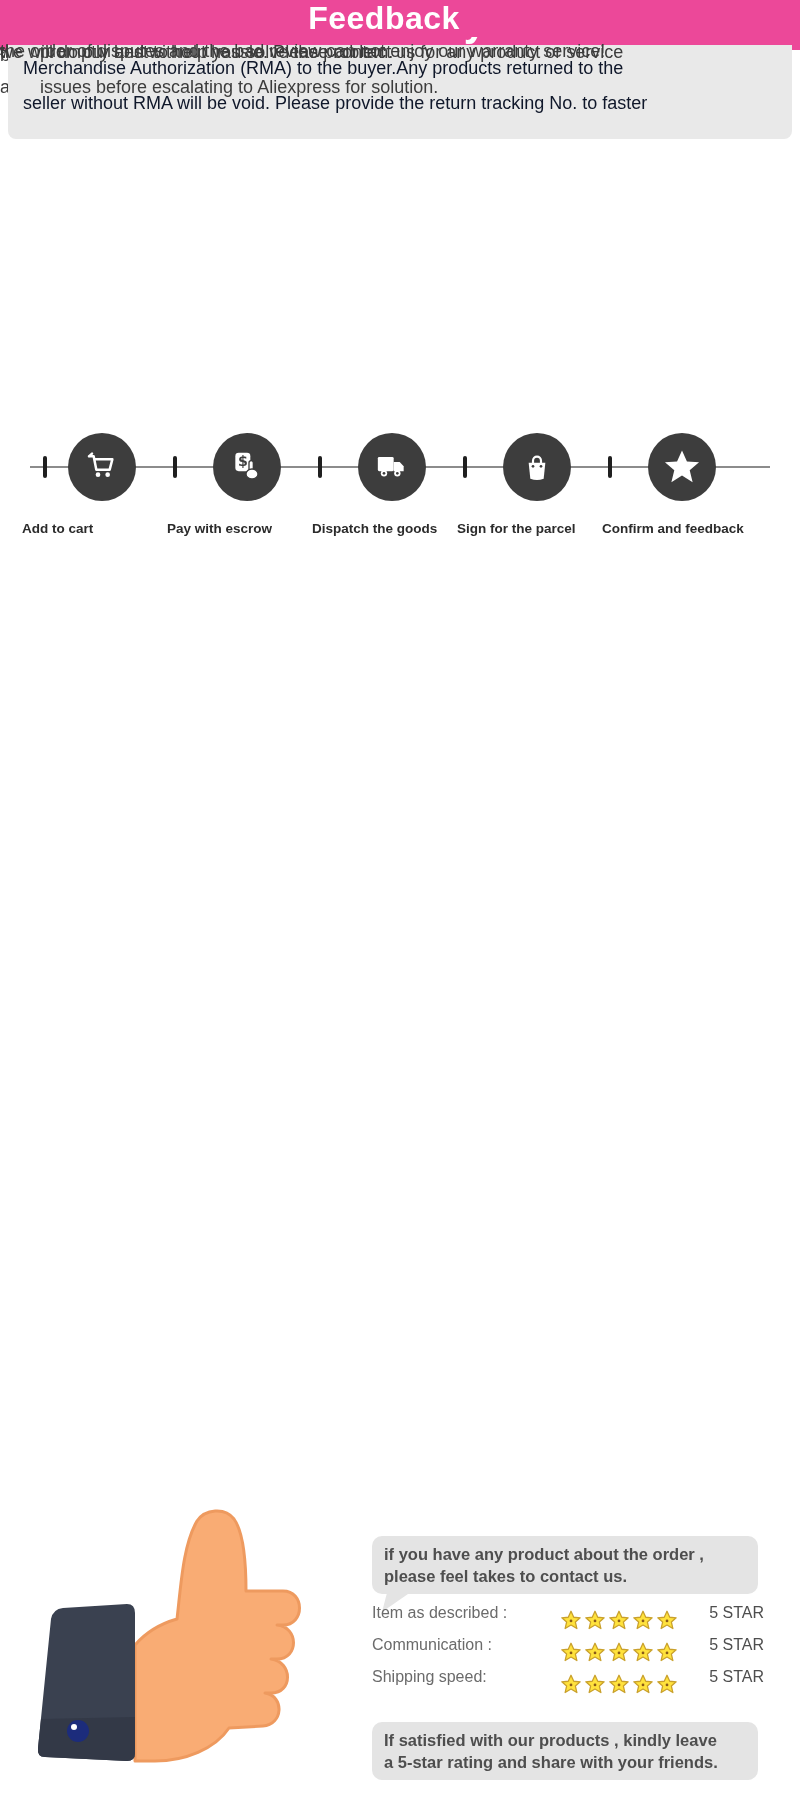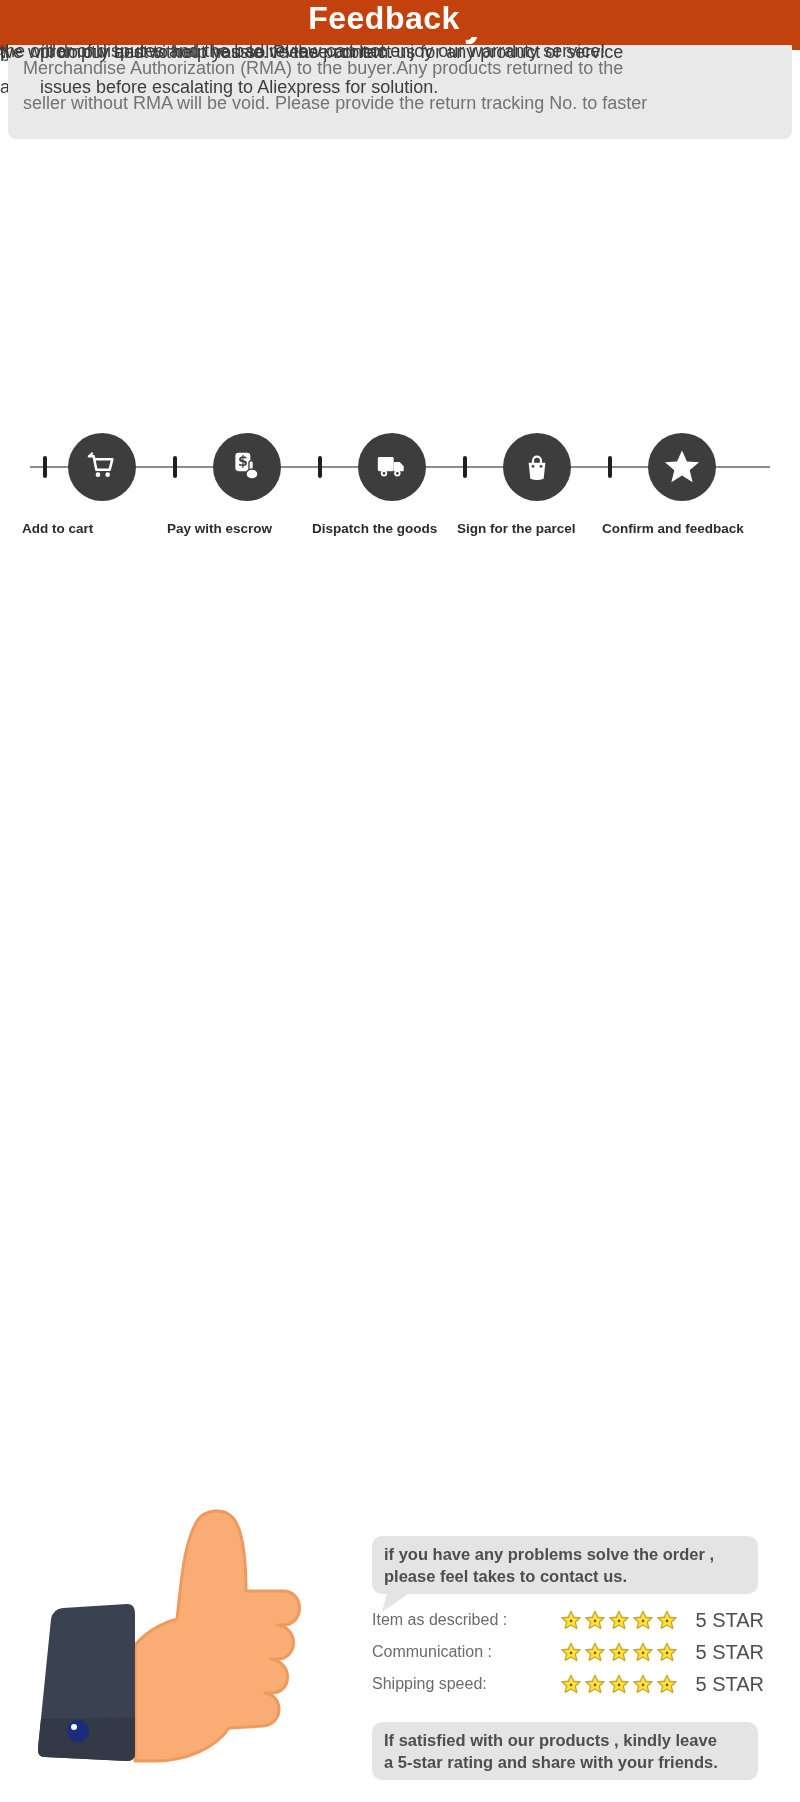--- a/index.html
+++ b/index.html
@@ -1,38 +1,38 @@
 <!DOCTYPE html>
 <html><head>
 <meta charset="utf-8">
 <style>
   * { margin:0; padding:0; box-sizing:border-box; }
   html,body { background:#ffffff; }
   body { font-family:"Liberation Sans","DejaVu Sans",sans-serif; }
   .canvas { position:relative; width:800px; height:1802px; background:#fff; overflow:hidden; margin:0 auto; }
 
   
-  .bar { position:absolute; left:0; right:0; background:#c2410c; color:#ffffff;
+  .bar { position:absolute; left:0; right:0; background:#ec4899; color:#ffffff;
          display:flex; justify-content:center; font-weight:bold; }
   .bar-shipment { top:0;    height:68; font-size:44px; }
   .bar-return   { top:581;  height:64; font-size:42px; }
   .bar-warranty { top:1127; height:61; font-size:40px; }
   .bar-feedback { top:1425; height:62; font-size:32px; font-weight:800; letter-spacing:.5px; }
   .bar-feedback .bar-title { transform:translateX(-16px); }
 
   
   .para { position:absolute; color:#3c3c3c; font-size:18px; }
   .s-item1 { top:84;  left:17; right:14; line-height:33px; }
   .s-item3 { top:239; left:17; right:14; line-height:37px; }
   .r-item1 { top:670; left:17; right:14; line-height:35px; }
   .r-item3 { top:989; left:17; right:14; line-height:35px;padding-left:40px; }
   .w-para1 { top:1224; left:17; right:14; line-height:35px; }
   .w-para2 { top:1329; left:17; right:14; line-height:34px; }
 
-  .grey-box { position:absolute; left:8px; right:8px; background:#e9e9e9; color:#737373;
+  .grey-box { position:absolute; left:8px; right:8px; background:#e9e9e9; color:#0f172a;
               font-size:18px; border-radius:8px; }
   .s-item2 { top:174; height:52px; display:flex; align-items:center; padding:0 15px; }
   .s-item4 { top:342; padding:12px 15px 14px 15px; line-height:26px; }
   .r-item2 { top:798; padding:16px 15px 18px 15px; line-height:35px; }
 
   
   .steps { position:absolute; top:433px; left:0; right:0; height:110px; }
   .steps-line { position:absolute; top:33px; left:30px; width:740px; height:2px; background:#8c8c8c; }
   .tick { position:absolute; top:23px; width:4px; height:22px; background:#1f1f1f; border-radius:2px; }
   .step-col { position:absolute; top:0; width:150px; text-align:center; }
@@ -44,25 +44,25 @@
   
   .thumb-wrap { position:absolute; left:15px; top:1505px; width:300px; height:290px; }
   .bubble { position:absolute; left:372px; width:386px; background:#e4e4e4; color:#4e4e4e;
             font-size:16.5px; font-weight:700; line-height:22px; border-radius:10px;
             padding:7px 12px; }
   .bubble-1 { top:1536px; }
   .bubble-2 { top:1722px; }
   .bubble-tail { position:absolute; left:10px; top:100%; width:26px; height:18px; background:#e4e4e4;
                  clip-path:polygon(18% 0, 100% 0, 0 100%); }
   .ratings { position:absolute; left:372px; top:1604px; width:392px; }
-  .rating-row { display:flex; align-items:center; height:32px; }
+  .rating-row { display:flex; height:32px; }
   .rating-label { width:188px; font-size:16px; color:#6b6b6b; }
   .stars { width:122px; display:flex; align-items:center; gap:2px; }
   .stars svg { width:22px; height:22px; }
-  .rating-value { margin-left:auto; font-size:20px; color:#4e4e4e; }
+  .rating-value { margin-left:auto; font-size:16px; color:#4e4e4e; }
 </style>
 </head>
 <body>
 
 <div class="canvas">
 
   <div class="bar bar-shipment">
     <span class="bar-title">Shipment</span>
   </div>
 
@@ -211,21 +211,21 @@
 
       <path d="M36 114 Q38 104 48 103 L112 99 Q120 99 120 108 L120 248 Q120 256 112 256 L30 252 Q22 252 23 243 Z" fill="#3A4150"></path>
       <path d="M26 214 L120 212 L120 248 Q120 256 112 256 L30 252 Q22 252 23 243 Z" fill="#333947"></path>
 
       <circle cx="63" cy="226" r="11" fill="#1C2C7C"></circle>
       <circle cx="59" cy="222" r="3" fill="#ffffff"></circle>
     </svg>
   </div>
 
   <div class="bubble bubble-1">
-    <div>if you have any problems solve the order ,</div>
+    <div>if you have any product about the order ,</div>
     <div>please feel takes to contact us.</div>
     <div class="bubble-tail"></div>
   </div>
 
   <div class="ratings">
     <div class="rating-row">
       <span class="rating-label">Item as described :</span>
       <span class="stars">
         <svg viewBox="0 0 24 24">
             <polygon points="12,2.5 15,9 22,9.6 16.8,14.2 18.4,21.3 12,17.5 5.6,21.3 7.2,14.2 2,9.6 9,9" fill="#FFE23C" stroke="#C9A02C" stroke-width="1.4" stroke-linejoin="round"></polygon>

